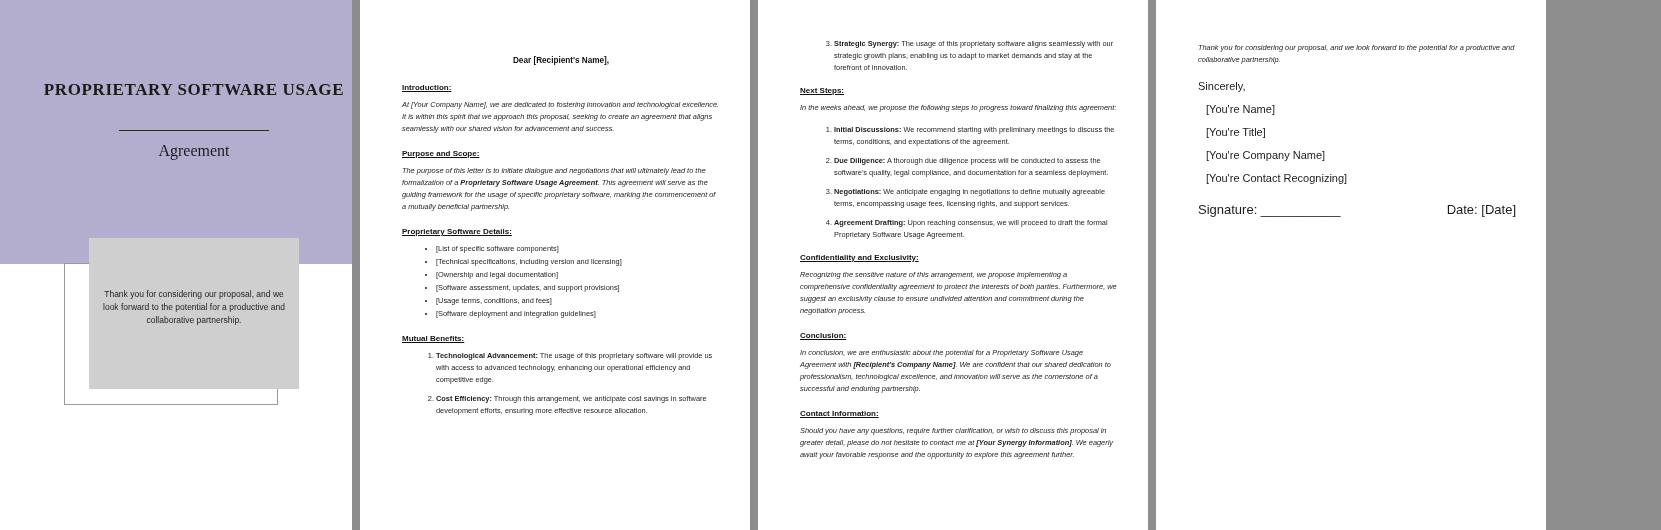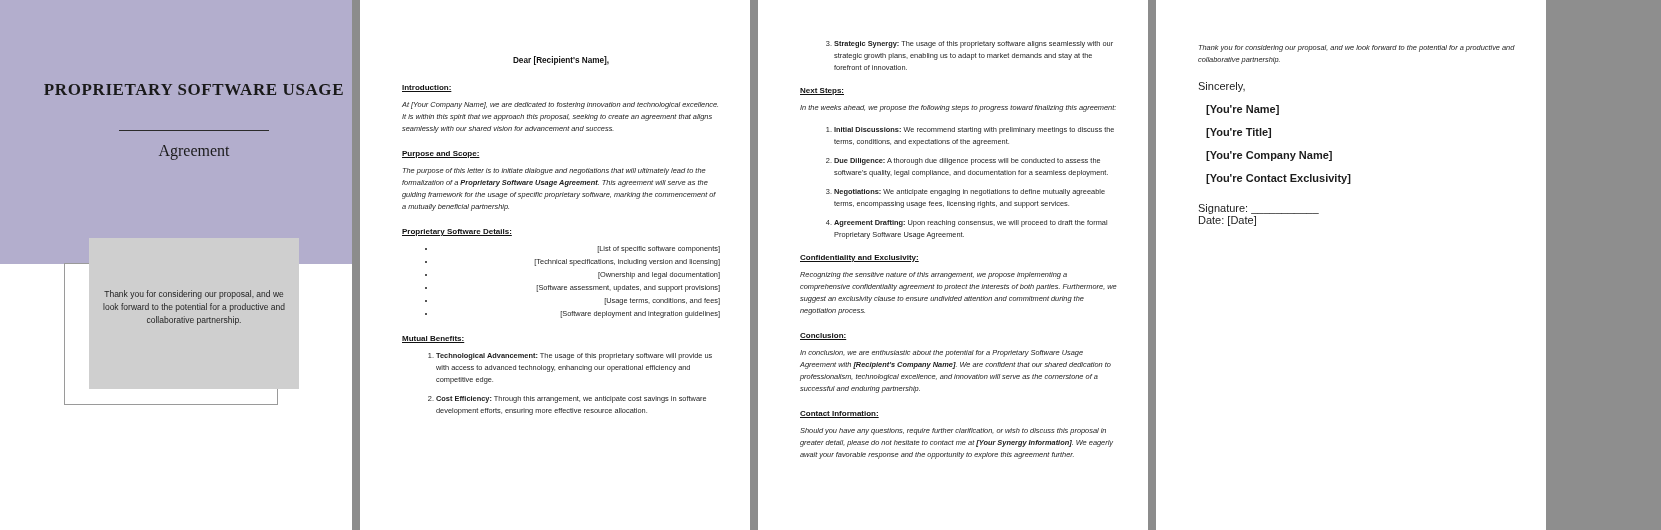--- a/index.html
+++ b/index.html
@@ -131,21 +131,20 @@
     line-height: 1.62;
     text-align: left;
     color: #1c1c1c;
   }
   .para.it { font-style: italic; }
   .tight { margin-bottom: 10px; }
   ul.bul {
     margin: 0 0 14px 0;
     padding-left: 34px;
     list-style: disc;
-    text-align: right;
   }
   ul.bul li {
     font-size: 7.4px;
     line-height: 1.62;
     margin-bottom: 1px;
     color: #1c1c1c;
   }
   ol.num {
     margin: 0 0 12px 0;
     padding-left: 34px;
@@ -154,26 +153,25 @@
   ol.num li {
     font-size: 7.4px;
     line-height: 1.62;
     margin-bottom: 7px;
     color: #1c1c1c;
   }
   b, strong { font-weight: bold; }
   .sig-line {
     display: flex;
     justify-content: space-between;
-    font-size: 11px;
+    font-size: 13px;
     margin-top: 18px;
     color: #1c1c1c;
-    flex-direction: column;
-  }
-  .field { font-weight: bold; padding-left: 8px; }
+  }
+  .field { font-weight: normal; padding-left: 8px; }
   .block-line { margin: 0 0 11px 0; font-size: 11px; color:#1c1c1c; }
   .page-last { padding-top: 42px; }
 </style>
 </head>
 <body>
 
 <div class="doc-strip">
 
   <div class="page page-cover">
     <div class="cover-band"></div>
@@ -241,20 +239,20 @@
   </div>
 
   <div class="gap"></div>
 
   <div class="page page-text page-last">
     <div class="para it">Thank you for considering our proposal, and we look forward to the potential for a productive and collaborative partnership.</div>
     <div class="block-line">Sincerely,</div>
     <div class="block-line field">[You're Name]</div>
     <div class="block-line field">[You're Title]</div>
     <div class="block-line field">[You're Company Name]</div>
-    <div class="block-line field">[You're Contact Exclusivity]</div>
+    <div class="block-line field">[You're Contact Recognizing]</div>
     <div class="sig-line">
       <span>Signature: ___________</span>
       <span>Date: [Date]</span>
     </div>
   </div>
 
 </div>
 
 </body></html>

